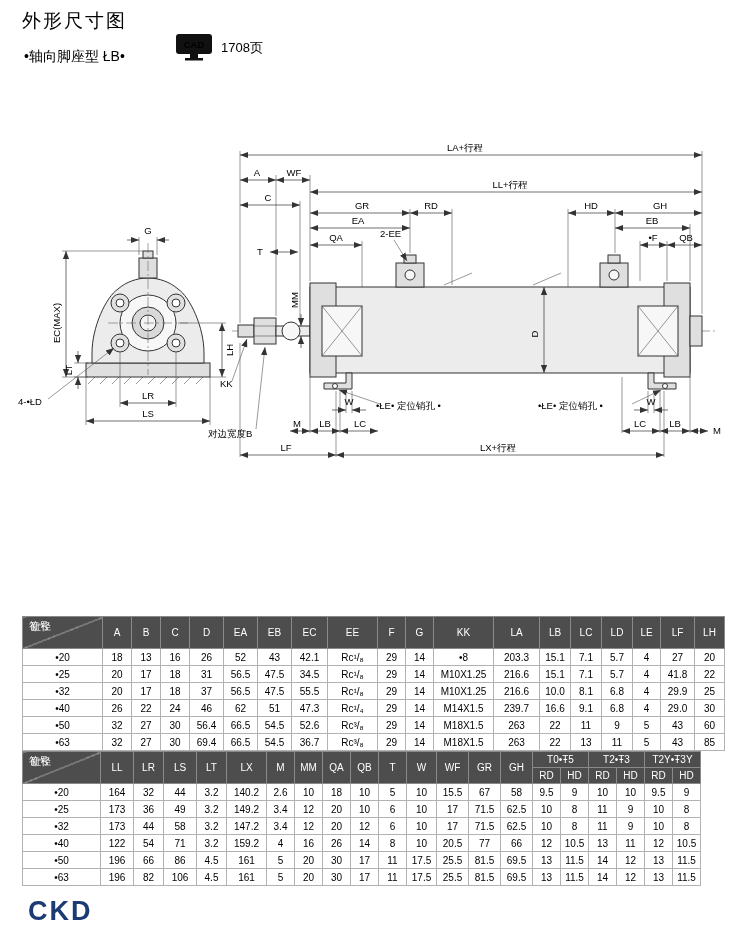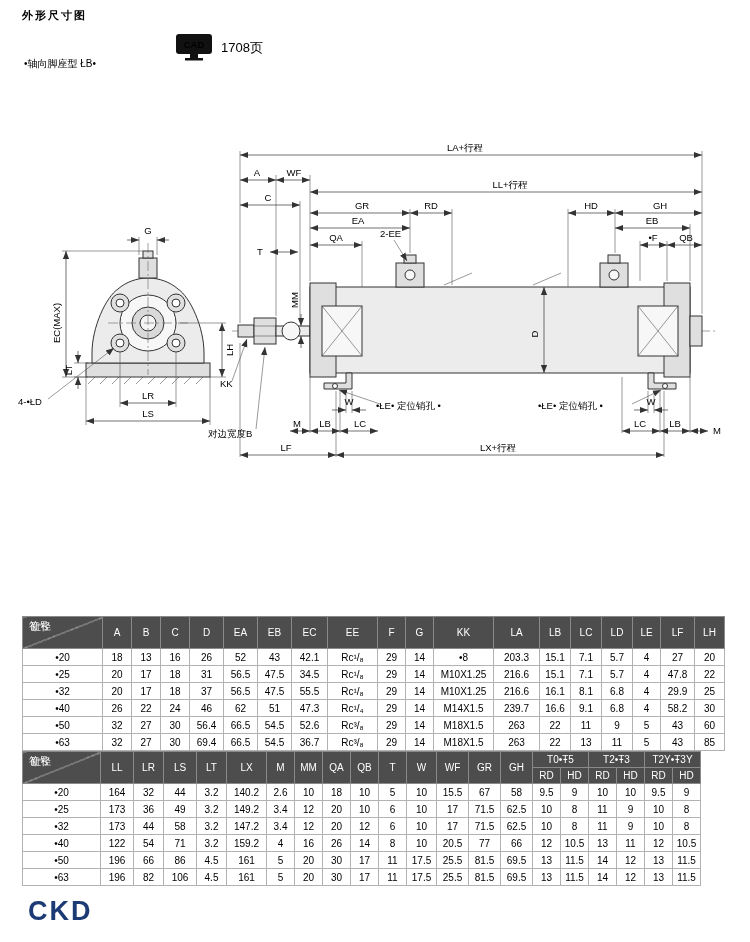--- a/index.html
+++ b/index.html
@@ -1,18 +1,18 @@
 <!DOCTYPE html>
 <html><head>
 <meta charset="utf-8">
 <style>
   *{margin:0;padding:0;box-sizing:border-box}
   html,body{width:750px;height:942px;background:#fff;font-family:"Liberation Sans",sans-serif;color:#000;position:relative;overflow:hidden}
-  .title{position:absolute;left:22px;top:8px;font-size:11px;font-weight:bold;letter-spacing:2px}
-  .subline{position:absolute;left:24px;top:57px;font-size:10px}
+  .title{position:absolute;left:22px;top:8px;font-size:19px;font-weight:normal;letter-spacing:2px}
+  .subline{position:absolute;left:24px;top:48px;font-size:14px}
   .cadbox{position:absolute;left:175px;top:33px;display:flex;align-items:center;gap:8px}
   .cad-page{font-size:13px}
   .drawing{position:absolute;left:10px;top:85px}
   svg text{font-family:"Liberation Sans",sans-serif;font-size:9.5px;fill:#000}
   .ol{fill:#ececec;stroke:#333;stroke-width:1}
   .ol2{fill:#dfdfdf;stroke:#333;stroke-width:1}
   .w{fill:#f7f7f7;stroke:#333;stroke-width:1}
   .dim{stroke:#333;stroke-width:0.7;fill:none}
   .ext{stroke:#555;stroke-width:0.6;fill:none}
   .cl{stroke:#666;stroke-width:0.6;stroke-dasharray:10 3 2 3;fill:none}
@@ -289,38 +289,38 @@
           <td>34.5</td>
           <td>Rc¹/₈</td>
           <td>29</td>
           <td>14</td>
           <td>M10X1.25</td>
           <td>216.6</td>
           <td>15.1</td>
           <td>7.1</td>
           <td>5.7</td>
           <td>4</td>
-          <td>47.8</td>
+          <td>41.8</td>
           <td>22</td>
         </tr>
         <tr>
           <td class="bore">•32</td>
           <td>20</td>
           <td>17</td>
           <td>18</td>
           <td>37</td>
           <td>56.5</td>
           <td>47.5</td>
           <td>55.5</td>
           <td>Rc¹/₈</td>
           <td>29</td>
           <td>14</td>
           <td>M10X1.25</td>
           <td>216.6</td>
-          <td>16.1</td>
+          <td>10.0</td>
           <td>8.1</td>
           <td>6.8</td>
           <td>4</td>
           <td>29.9</td>
           <td>25</td>
         </tr>
         <tr>
           <td class="bore">•40</td>
           <td>26</td>
           <td>22</td>
@@ -331,21 +331,21 @@
           <td>47.3</td>
           <td>Rc¹/₄</td>
           <td>29</td>
           <td>14</td>
           <td>M14X1.5</td>
           <td>239.7</td>
           <td>16.6</td>
           <td>9.1</td>
           <td>6.8</td>
           <td>4</td>
-          <td>58.2</td>
+          <td>29.0</td>
           <td>30</td>
         </tr>
         <tr>
           <td class="bore">•50</td>
           <td>32</td>
           <td>27</td>
           <td>30</td>
           <td>56.4</td>
           <td>66.5</td>
           <td>54.5</td>

